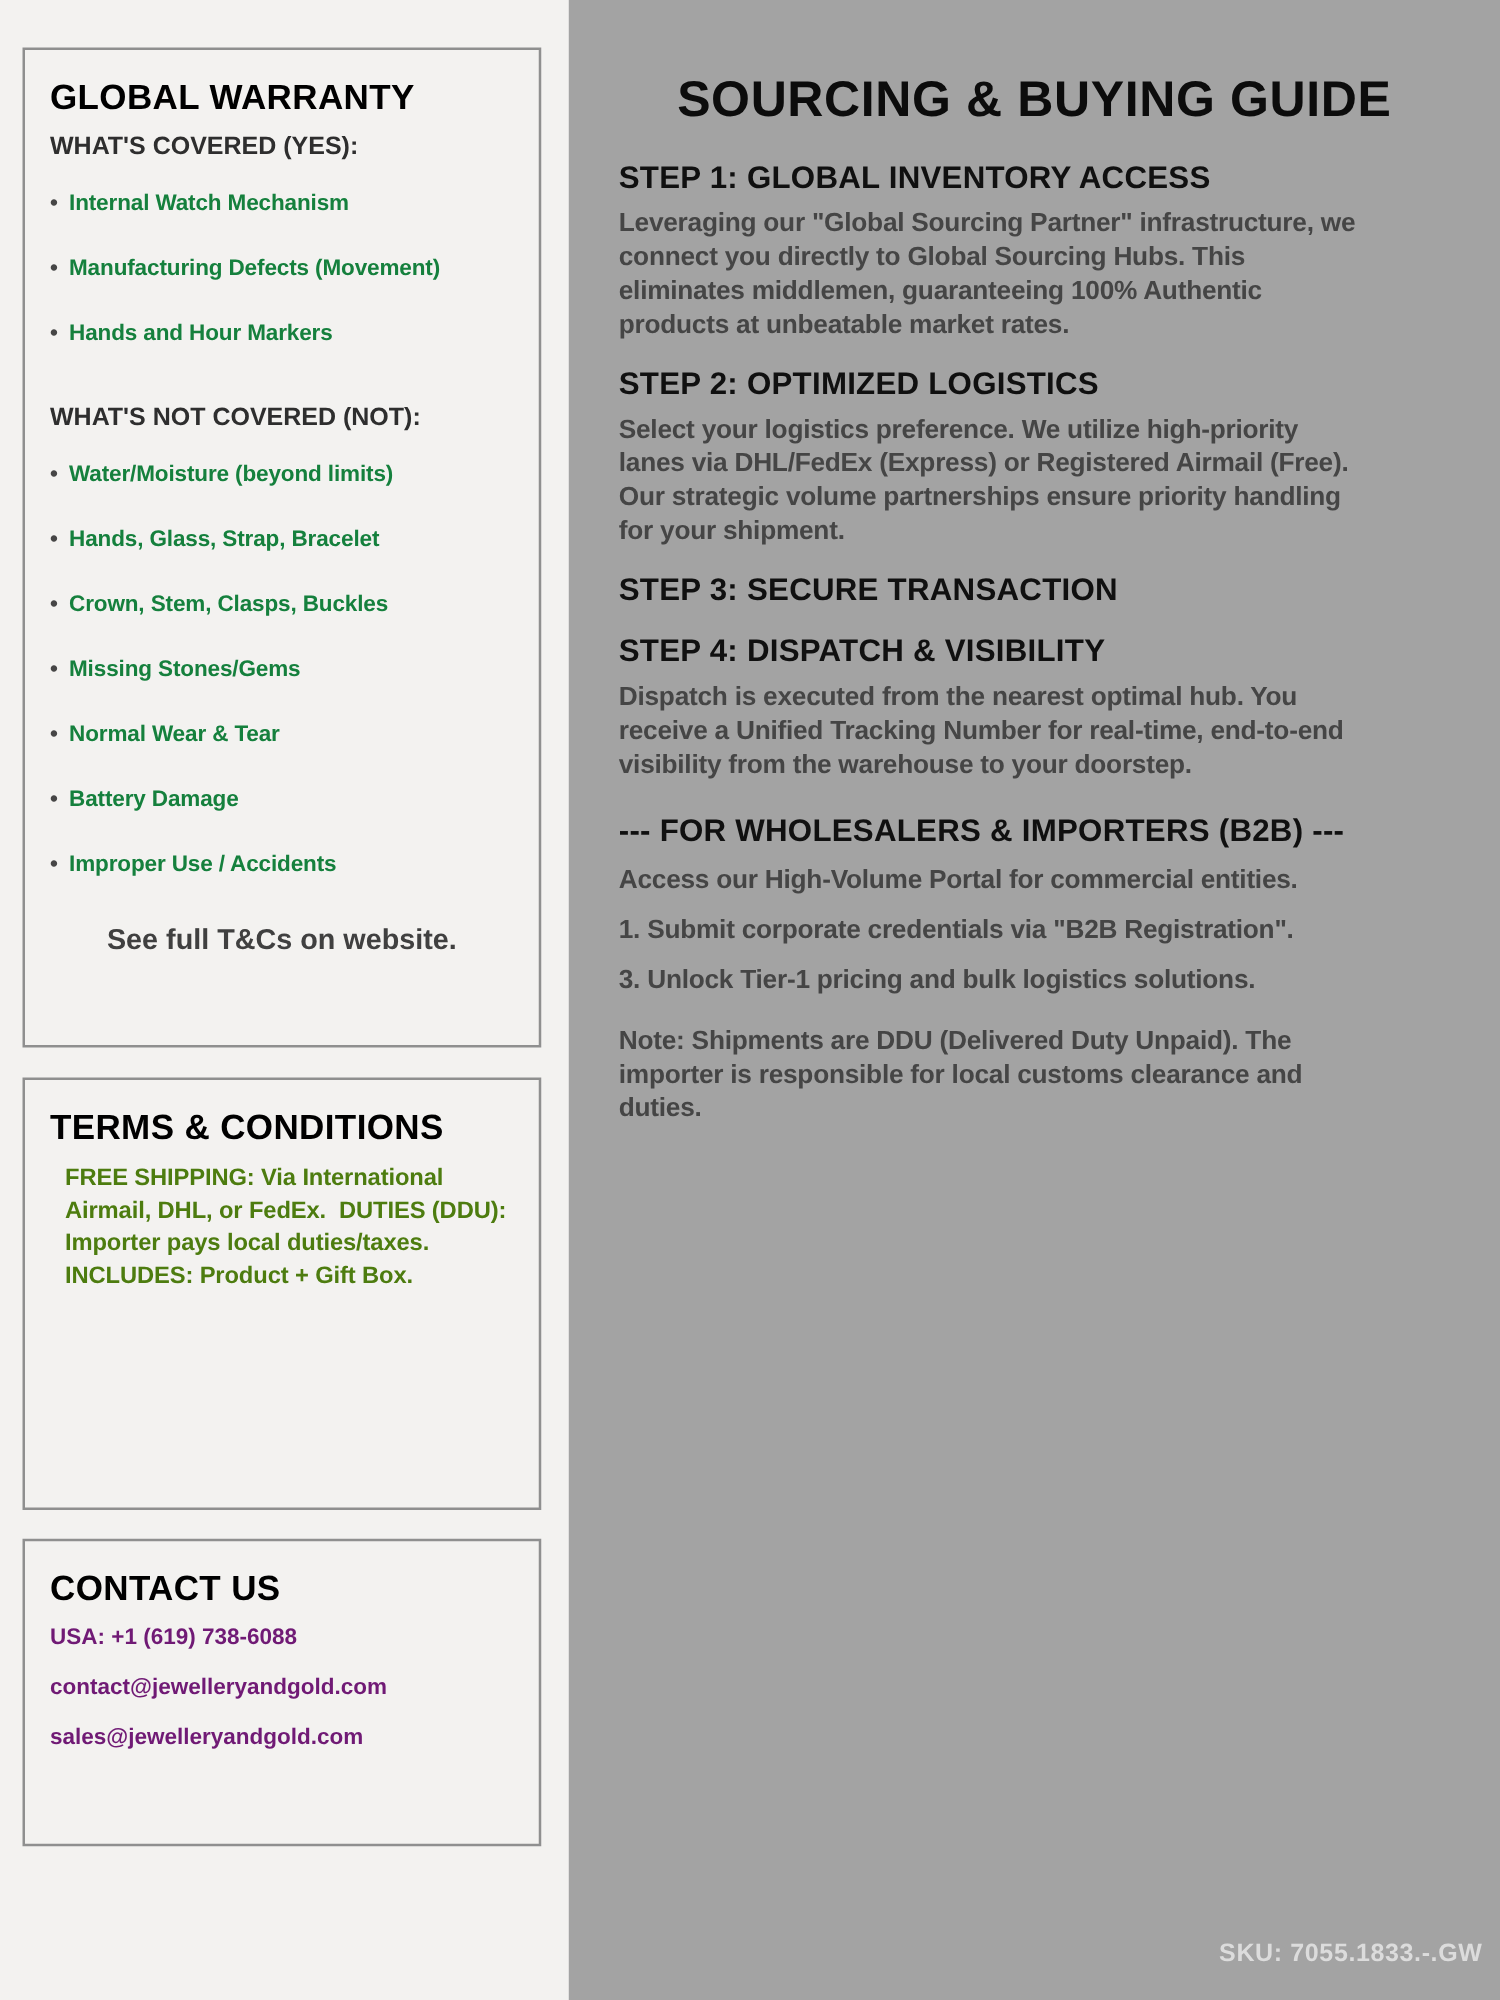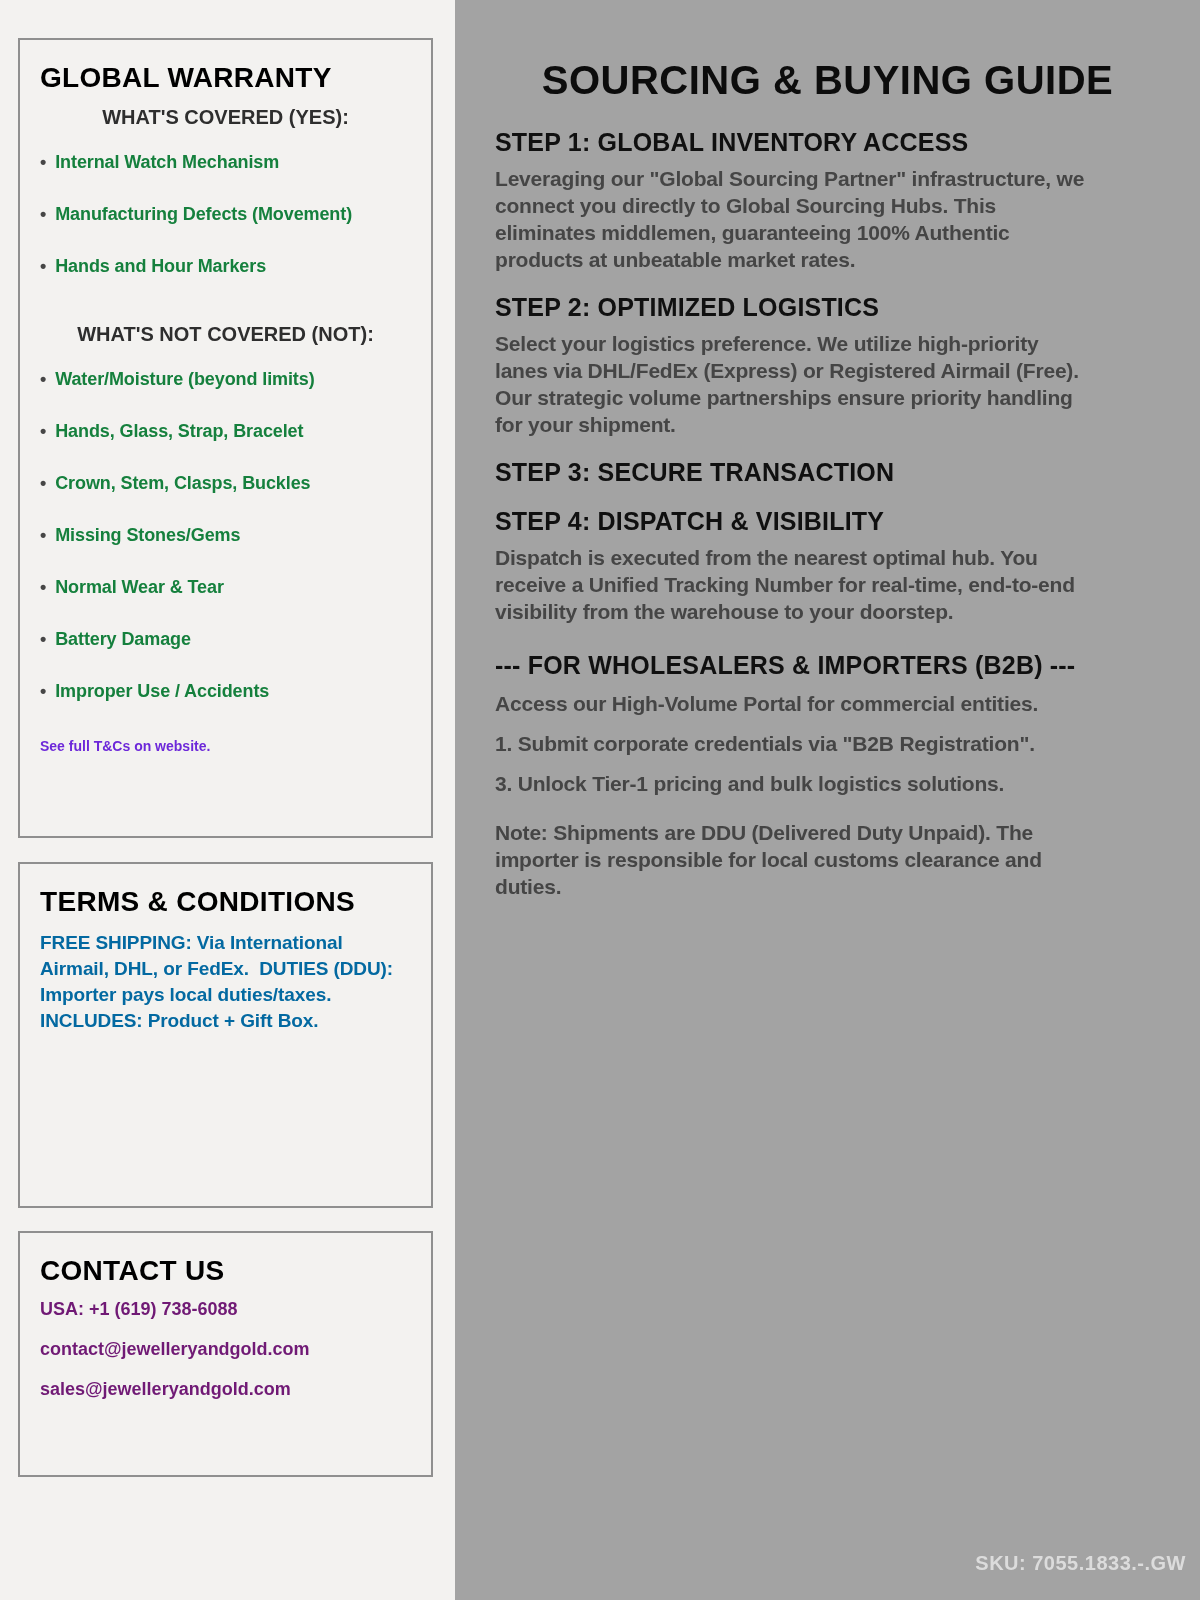--- a/index.html
+++ b/index.html
@@ -12,30 +12,30 @@
   .box{
     position:absolute;left:18px;width:415px;box-sizing:border-box;
     background:#f3f2f0;border:2px solid #8f8f8f;padding:18px 20px;
   }
   .box-warranty{top:38px;height:800px;}
   .box-terms{top:862px;height:346px;}
   .box-contact{top:1231px;height:246px;}
   .box h2{
     margin:4px 0 12px 0;font-size:28px;font-weight:800;color:#000000;letter-spacing:.3px;
   }
-  .box h3{margin:10px 0 4px 0;font-size:20px;font-weight:700;color:#2e2e2e;text-align:center;}
+  .box h3{margin:10px 0 4px 0;font-size:20px;font-weight:700;color:#2e2e2e;}
   .box h3.gap-top{margin-top:38px;}
   .box ul{list-style:none;margin:0;padding:0;}
   .box li{
     font-size:18px;font-weight:700;color:#15803d;padding:8px 0;letter-spacing:-.1px;margin-top:15px;
   }
   .box li::before{content:"•";margin-right:9px;color:#464646;}
-  .footnote{margin:28px 0 0 0;font-size:14px;font-weight:700;color:#6d28d9;}
+  .footnote{margin:28px 0 0 0;font-size:23px;font-weight:700;color:#404040;text-align:center;}
   .terms-body{
-    margin:10px 0 0 0;font-size:19px;font-weight:700;color:#0369a1;
+    margin:10px 0 0 12px;font-size:19px;font-weight:700;color:#4d7c0f;
     line-height:26px;white-space:pre-wrap;letter-spacing:-.1px;
   }
   .contact-line{margin:0 0 19px 0;font-size:18px;font-weight:700;color:#701a75;}
   .contact-first{margin-top:8px;}
   
   .main{position:absolute;left:455px;top:0;width:745px;height:1600px;background:#a3a3a3;}
   .main-title{
     margin:58px 20px 0 20px;text-align:center;font-size:40px;font-weight:800;
     color:#0c0c0c;letter-spacing:.5px;
   }

